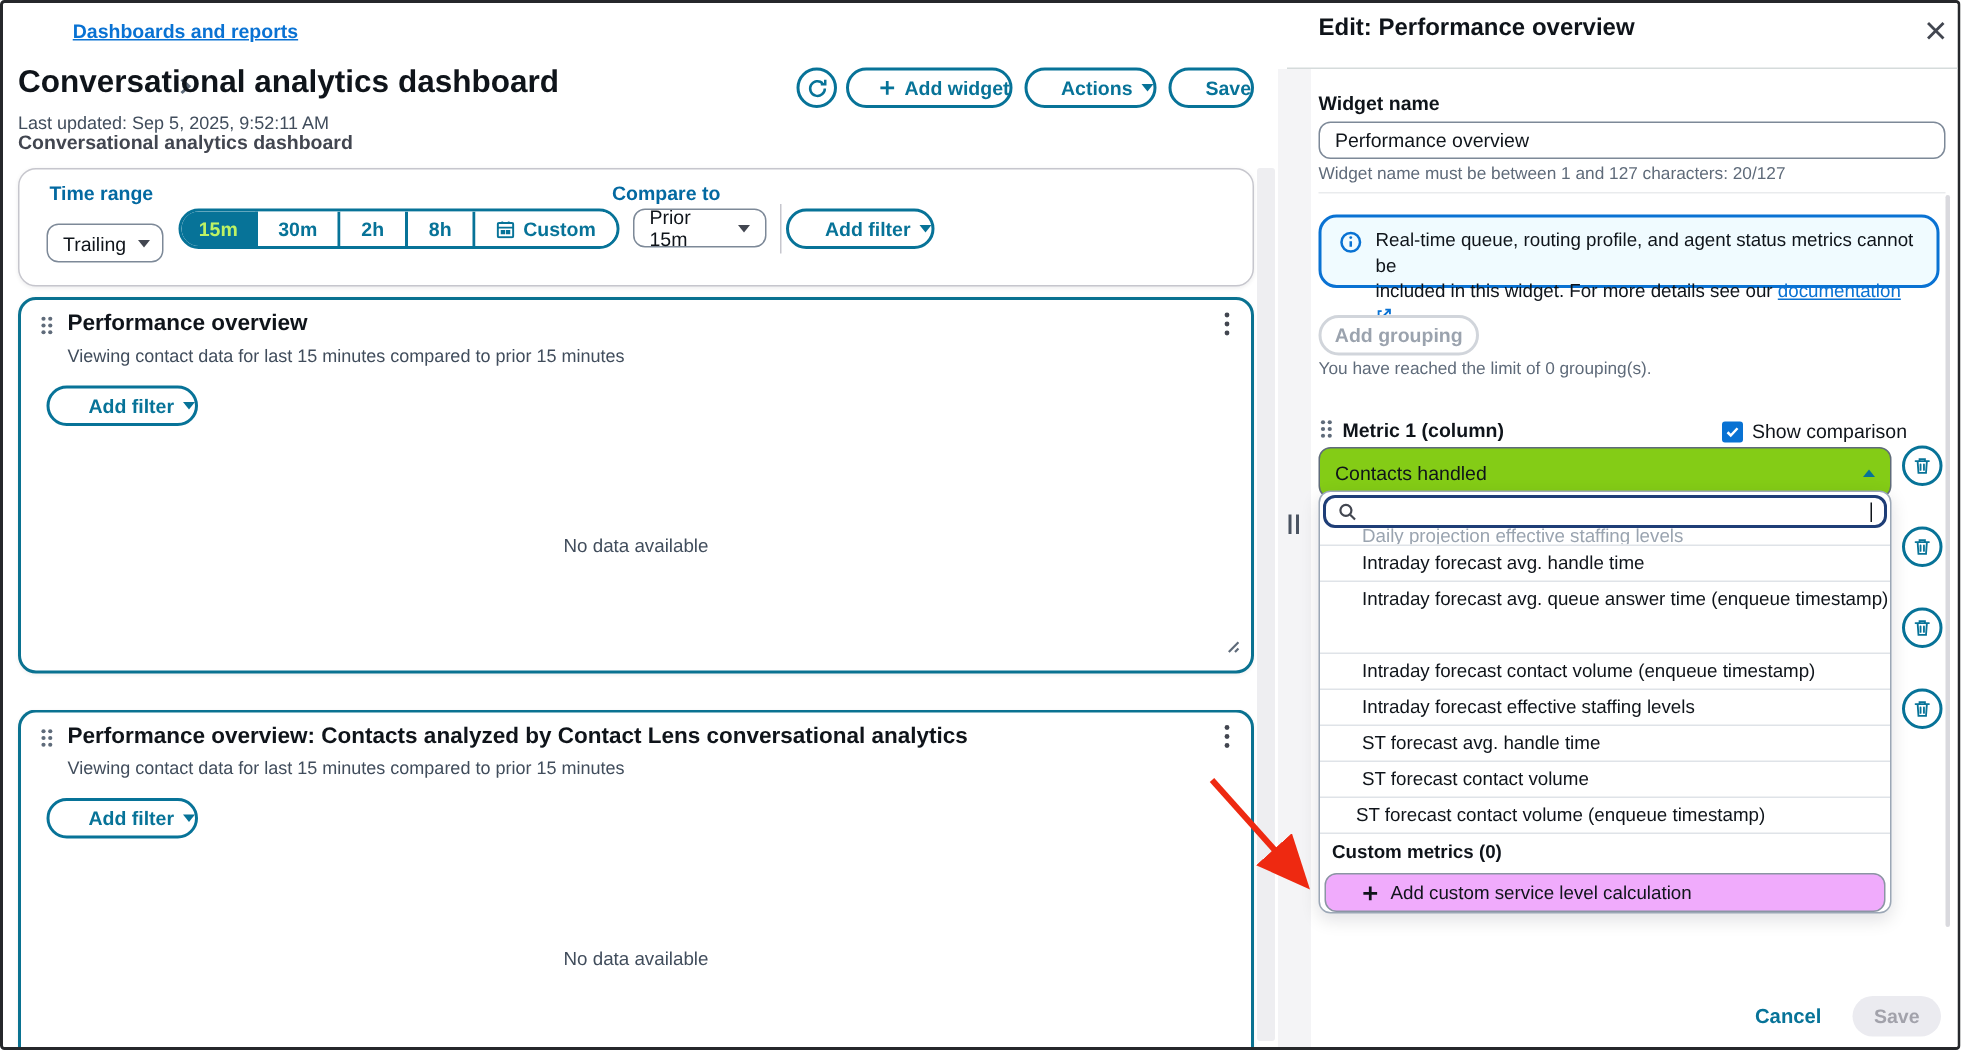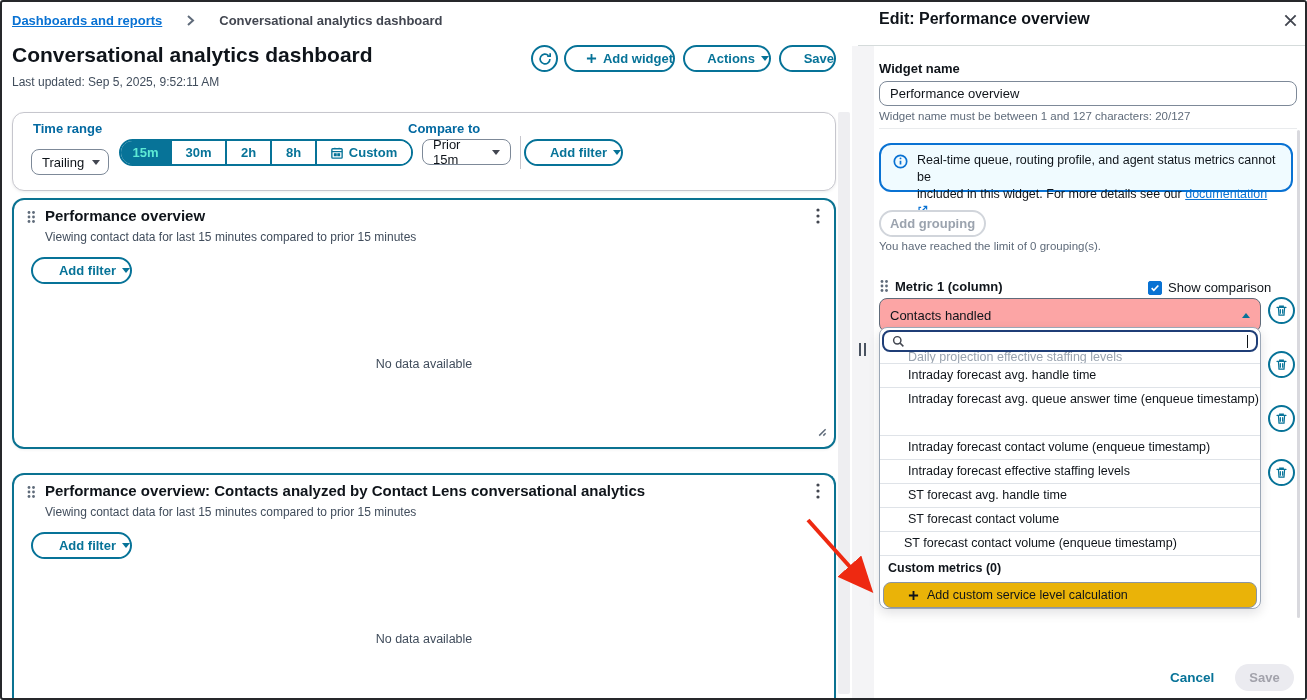--- a/index.html
+++ b/index.html
@@ -1,21 +1,21 @@
 <!DOCTYPE html>
 <html><head>
 <meta charset="utf-8">
 <style>
   html,body{margin:0;padding:0;background:#fff;font-family:"Liberation Sans",sans-serif;}
   *{box-sizing:border-box;}
   #app{position:relative;width:1307px;height:700px;background:#fff;border:2px solid #26282b;border-radius:3px;overflow:hidden;}
   .abs{position:absolute;}
 
   
-  .breadcrumb{left:10px;top:11px;font-size:13px;display:flex;align-items:center;gap:24px;}
+  .breadcrumb{left:10px;top:11px;font-size:13px;display:flex;align-items:center;gap:24px;flex-direction:column;}
   .crumb-link{color:#0972d3;font-weight:700;text-decoration:underline;cursor:pointer;}
   .crumb-sep{color:#5f6b7a;display:flex;align-items:center;}
   .crumb-current{color:#424650;font-weight:700;}
   .page-title{left:10px;top:41px;font-size:21px;font-weight:700;color:#0f141a;}
   .last-updated{left:10px;top:73px;font-size:12px;color:#414d5c;}
 
   .pill{border:2px solid #077398;border-radius:15px;color:#077398;font-weight:700;font-size:13px;
         display:flex;align-items:center;justify-content:flex-end;gap:6px;background:#fff;height:27px;cursor:pointer;}
   .icon-circle{width:27px;height:27px;border:2px solid #077398;border-radius:50%;color:#077398;
         display:flex;align-items:center;justify-content:center;background:#fff;cursor:pointer;}
@@ -24,21 +24,21 @@
 
   
   .filter-card{left:10px;top:110px;width:824px;height:79px;background:#fff;border:1px solid #c6c6cd;border-radius:12px;box-shadow:0 1px 3px rgba(0,7,22,.08);}
   .flabel{font-size:13px;font-weight:700;color:#0369a1;}
   .select-box{border:1px solid #7d8998;border-radius:8px;background:#fff;height:26px;display:flex;align-items:center;
         justify-content:space-between;padding:0 10px;font-size:13px;color:#0f141a;cursor:pointer;gap:8px;}
   .seg-group{left:116px;top:136px;height:27px;display:flex;border:2px solid #077398;border-radius:14px;overflow:hidden;background:#fff;}
   .seg{display:flex;align-items:center;justify-content:center;font-size:13px;font-weight:700;color:#077398;
         border-right:2px solid #077398;cursor:pointer;gap:6px;background:#fff;}
   .seg:last-child{border-right:none;}
-  .seg.selected{background:#077398;color:#5eead4;}
+  .seg.selected{background:#077398;color:#bef264;}
   .vdivider{width:1px;background:#c6c6cd;}
 
   
   .widget-card{left:10px;width:824px;background:#fff;border:2px solid #0a7291;border-radius:12px;box-shadow:0 1px 3px rgba(0,7,22,.06);}
   .w1{top:196px;height:251px;}
   .w2{top:471px;height:240px;border-bottom:none;border-radius:12px 12px 0 0;}
   .widget-title{position:absolute;left:31px;top:7px;font-size:15px;font-weight:700;color:#0f141a;}
   .widget-sub{position:absolute;left:31px;top:30px;font-size:12px;color:#414d5c;}
   .widget-addfilter{position:absolute;left:17px;top:57px;width:101px;}
   .widget-kebab{position:absolute;right:14px;top:8px;color:#424650;cursor:pointer;}
@@ -67,37 +67,37 @@
   .info-icon{position:absolute;left:12px;top:9px;color:#0972d3;}
   .doc-link{color:#0972d3;text-decoration:underline;cursor:pointer;white-space:nowrap;}
   .ext-icon{display:inline-block;vertical-align:-1px;color:#0972d3;}
 
   .btn-disabled{border:2px solid #d1d5db;color:#9ba3ae;font-weight:700;font-size:13px;border-radius:15px;height:27px;
         display:flex;align-items:center;justify-content:center;background:#fff;cursor:not-allowed;}
 
   .metric-label{left:893px;top:277px;font-size:13px;font-weight:700;color:#0f141a;}
   .checkbox{left:1146px;top:279px;width:14px;height:14px;background:#0972d3;border:1px solid #0972d3;border-radius:2px;display:flex;align-items:center;justify-content:center;cursor:pointer;}
   .chk-label{left:1166px;top:278px;font-size:13px;color:#0f141a;cursor:pointer;}
-  .metric-select{left:877px;top:296px;width:382px;height:25px;border:1px solid #5f6b7a;border-radius:8px;background:#fca5a5;
+  .metric-select{left:877px;top:296px;width:382px;height:25px;border:1px solid #5f6b7a;border-radius:8px;background:#84cc16;
         display:flex;align-items:center;justify-content:space-between;padding:16px 10px;font-size:13px;color:#0f141a;cursor:pointer;}
   .trash-btn{width:27px;height:27px;border:2px solid #077398;border-radius:50%;color:#077398;background:#fff;
         display:flex;align-items:center;justify-content:center;cursor:pointer;}
 
   
   .dropdown{left:877px;top:325px;width:382px;height:282px;background:#fff;border:1px solid #9ba7b6;border-radius:8px;
         box-shadow:0 4px 12px rgba(0,7,22,.12);}
   .dd-search{position:absolute;left:2px;top:2px;width:376px;height:22px;border:2px solid #1f3e77;border-radius:8px;background:#fff;
         display:flex;align-items:center;padding:0 8px;gap:6px;color:#424650;}
   .dd-search input{border:none;outline:none;flex:1;font-size:13px;font-family:"Liberation Sans",sans-serif;padding:0;background:transparent;}
   .dd-cursor{width:1px;height:13px;background:#0f141a;margin-left:-72%;}
   .dd-item-disabled{position:absolute;left:0;top:22px;right:0;height:13px;padding-left:28px;font-size:12.5px;color:#9aa4b0;overflow:hidden;line-height:14px;}
   .dd-row{position:absolute;left:0;right:0;height:24px;border-top:1px solid #dfe3e8;font-size:12.5px;color:#0f141a;
         line-height:23px;padding-left:28px;cursor:pointer;background:#fff;}
   .dd-header{position:absolute;left:0;right:0;height:26px;border-top:1px solid #dfe3e8;font-size:12.5px;font-weight:700;color:#0f141a;line-height:25px;padding-left:8px;}
-  .dd-add{position:absolute;left:3px;right:3px;top:254px;height:26px;border:1px solid #8b95a3;border-radius:8px;background:#eab308;
+  .dd-add{position:absolute;left:3px;right:3px;top:254px;height:26px;border:1px solid #8b95a3;border-radius:8px;background:#f0abfc;
         display:flex;align-items:center;gap:8px;padding-left:24px;font-size:12.5px;color:#0f141a;cursor:pointer;}
 
   .panel-thumb{left:1295px;top:128px;width:3px;height:488px;background:#d9d9de;border-radius:2px;}
 
   .cancel-btn{left:1168px;top:668px;font-size:13.5px;font-weight:700;color:#077398;cursor:pointer;}
   .save-disabled{left:1233px;top:662px;width:59px;height:27px;background:#ebebf0;color:#a2a2ab;font-weight:700;font-size:13px;
         border-radius:15px;display:flex;align-items:center;justify-content:center;cursor:not-allowed;}
 
   .arrow-overlay{left:0;top:0;width:1307px;height:700px;pointer-events:none;}
 </style>

